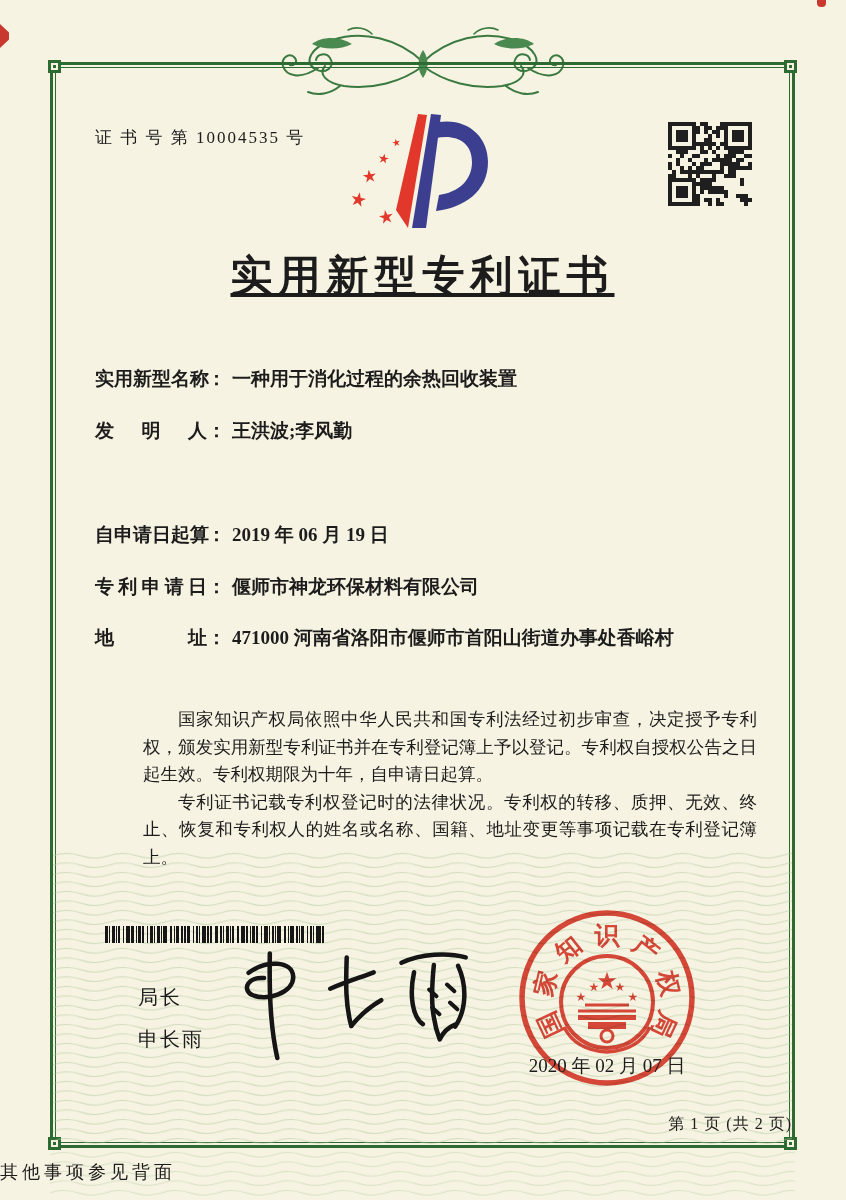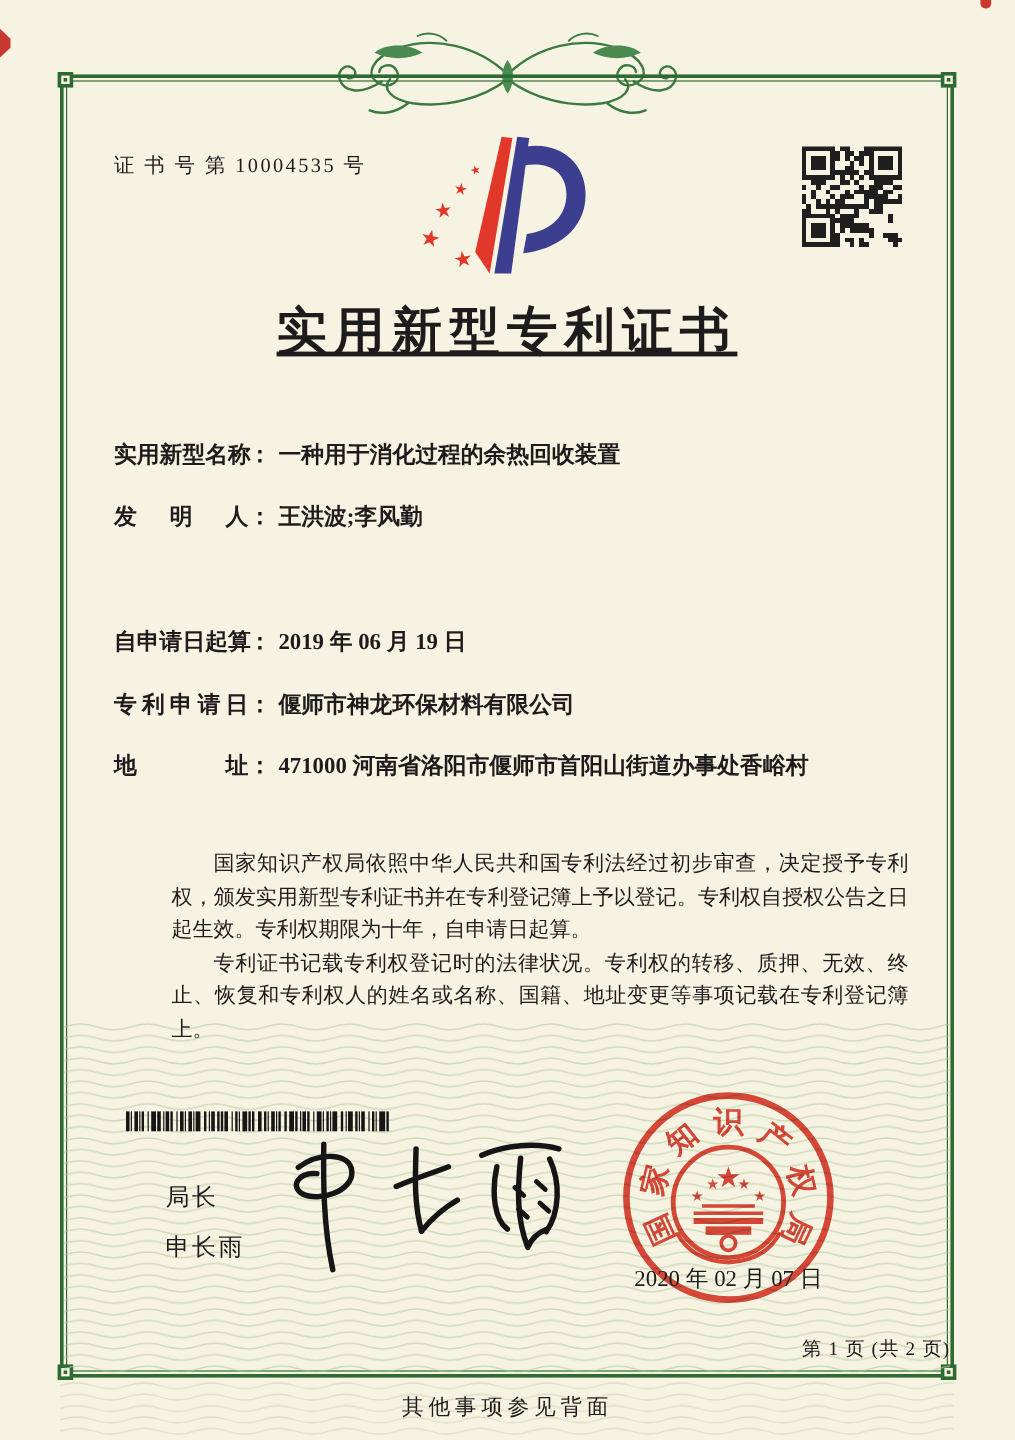--- a/index.html
+++ b/index.html
@@ -47,21 +47,21 @@
   .body-text{position:absolute;left:42px;top:641px;width:662px;font-size:17.5px;line-height:27.5px;text-align:justify;}
   .body-text p{text-indent:2em;margin-left:48px;}
   .barcode{position:absolute;left:52px;top:861px;width:226px;height:17px;}
   .official{position:absolute;left:55px;font-size:20px;letter-spacing:2px;margin-left:30px;}
   .signature{position:absolute;left:157px;top:866px;width:272px;height:142px;}
   .seal{position:absolute;left:459px;top:838px;width:190px;height:190px;mix-blend-mode:multiply;opacity:.92;}
   .seal-ring{position:absolute;inset:0;color:var(--red);font-weight:bold;}
   .seal-ring span{position:absolute;left:50%;top:50%;font-size:25px;transform-origin:center;}
   .seal-date{position:absolute;left:459px;top:988px;width:190px;text-align:center;font-size:19px;white-space:nowrap;z-index:3;}
   .page-info{position:absolute;left:0;top:1049px;width:100%;text-align:right;font-size:16px;letter-spacing:1px;}
-  .back-note{position:absolute;left:0;top:1160px;width:846px;text-align:center;font-size:18px;letter-spacing:4px;}
+  .back-note{position:absolute;left:0;top:1160px;width:846px;font-size:18px;letter-spacing:4px;}
 </style>
 </head>
 <body>
 
 <div class="page">
 
   <div class="mark-left"></div>
   <div class="mark-top"></div>
 
   <svg class="flourish" viewBox="0 0 846 110">

